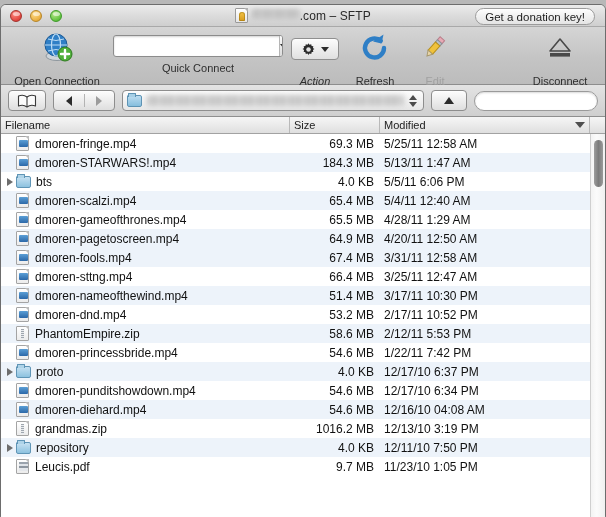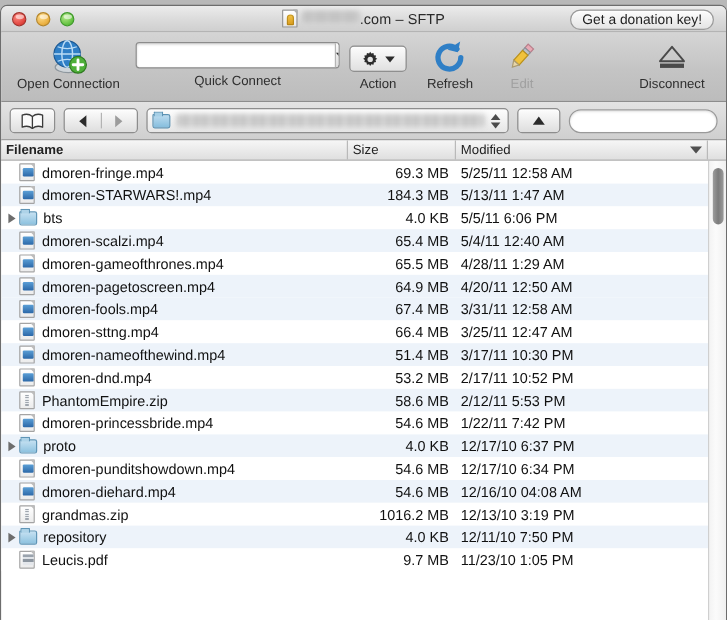--- a/index.html
+++ b/index.html
@@ -86,21 +86,21 @@
     height: 58px;
     background: linear-gradient(to bottom, #d5d5d5 0%, #c4c4c4 55%, #bcbcbc 100%);
     border-bottom: 1px solid #8d8d8d;
     position: relative;
   }
   .tb-item {
     position: absolute; top: 4px;
     display: flex; flex-direction: column; align-items: center;
     width: 120px;
   }
-  .tb-label { font-size: 11px; color: #2e2e2e; margin-top: 1px; white-space: nowrap; }
+  .tb-label { font-size: 11px; color: #2e2e2e; margin-top: 12px; white-space: nowrap; }
   .tb-label.disabled { color: #a0a0a0; }
   .tb-icon { height: 32px; display: flex; align-items: center; justify-content: center; }
 
   .quick-wrap {
     position: absolute; left: 112px; top: 8px;
     width: 170px;
   }
   .quick-field {
     display: flex; height: 22px;
     background: #fff; border: 1px solid #8c8c8c; border-radius: 3px;
@@ -196,21 +196,21 @@
   }
 
   
   .col-header {
     height: 17px; display: flex; align-items: stretch;
     background: linear-gradient(to bottom, #f6f6f6, #dfdfdf);
     border-bottom: 1px solid #a2a2a2;
     font-size: 11px; color: #222;
   }
   .ch { display: flex; align-items: center; padding-left: 4px; border-right: 1px solid #b9b9b9; }
-  .ch-name { width: 289px; font-weight: bold; }
+  .ch-name { width: 289px; }
   .ch-size { width: 90px; }
   .ch-mod  { flex: 1; justify-content: space-between; padding-right: 4px; }
   .ch-end  { width: 15px; border-right: 0; }
   .sort-tri { width: 0; height: 0; border-left: 5px solid transparent; border-right: 5px solid transparent; border-top: 6px solid #4f4f4f; }
 
   
   .list-area { position: relative; height: 413px; background: #fff; overflow: hidden; }
   .rows { position: absolute; left: 0; top: 0; right: 15px; }
   .row {
     height: 19px; display: flex; align-items: center;
@@ -338,21 +338,21 @@
     <div class="quick-wrap">
       <div class="quick-field">
         <input class="quick-input" type="text" placeholder="" style="">
         <div class="quick-arrow">
           <span class="tri-down"></span>
         </div>
       </div>
       <div class="quick-label">Quick Connect</div>
     </div>
 
-    <div class="tb-item" style="left:284px;width:60px;">
+    <div class="tb-item" style="left:284px;width:60px;font-style:italic;">
       <div class="tb-icon">
         <div class="gear-btn">
           <svg width="15" height="15" viewBox="0 0 16 16">
             <path fill="#2b2b2b" d="M8 1.2l1 1.6 1.9-.5.4 1.9 1.9.4-.5 1.9 1.6 1-1.6 1 .5 1.9-1.9.4-.4 1.9-1.9-.5-1 1.6-1-1.6-1.9.5-.4-1.9-1.9-.4.5-1.9-1.6-1 1.6-1-.5-1.9 1.9-.4.4-1.9 1.9.5z"></path>
             <circle cx="8" cy="8" r="2.4" fill="#e2e2e2"></circle>
           </svg>
           <span class="tri-down"></span>
         </div>
       </div>
       <div class="tb-label">Action</div>

